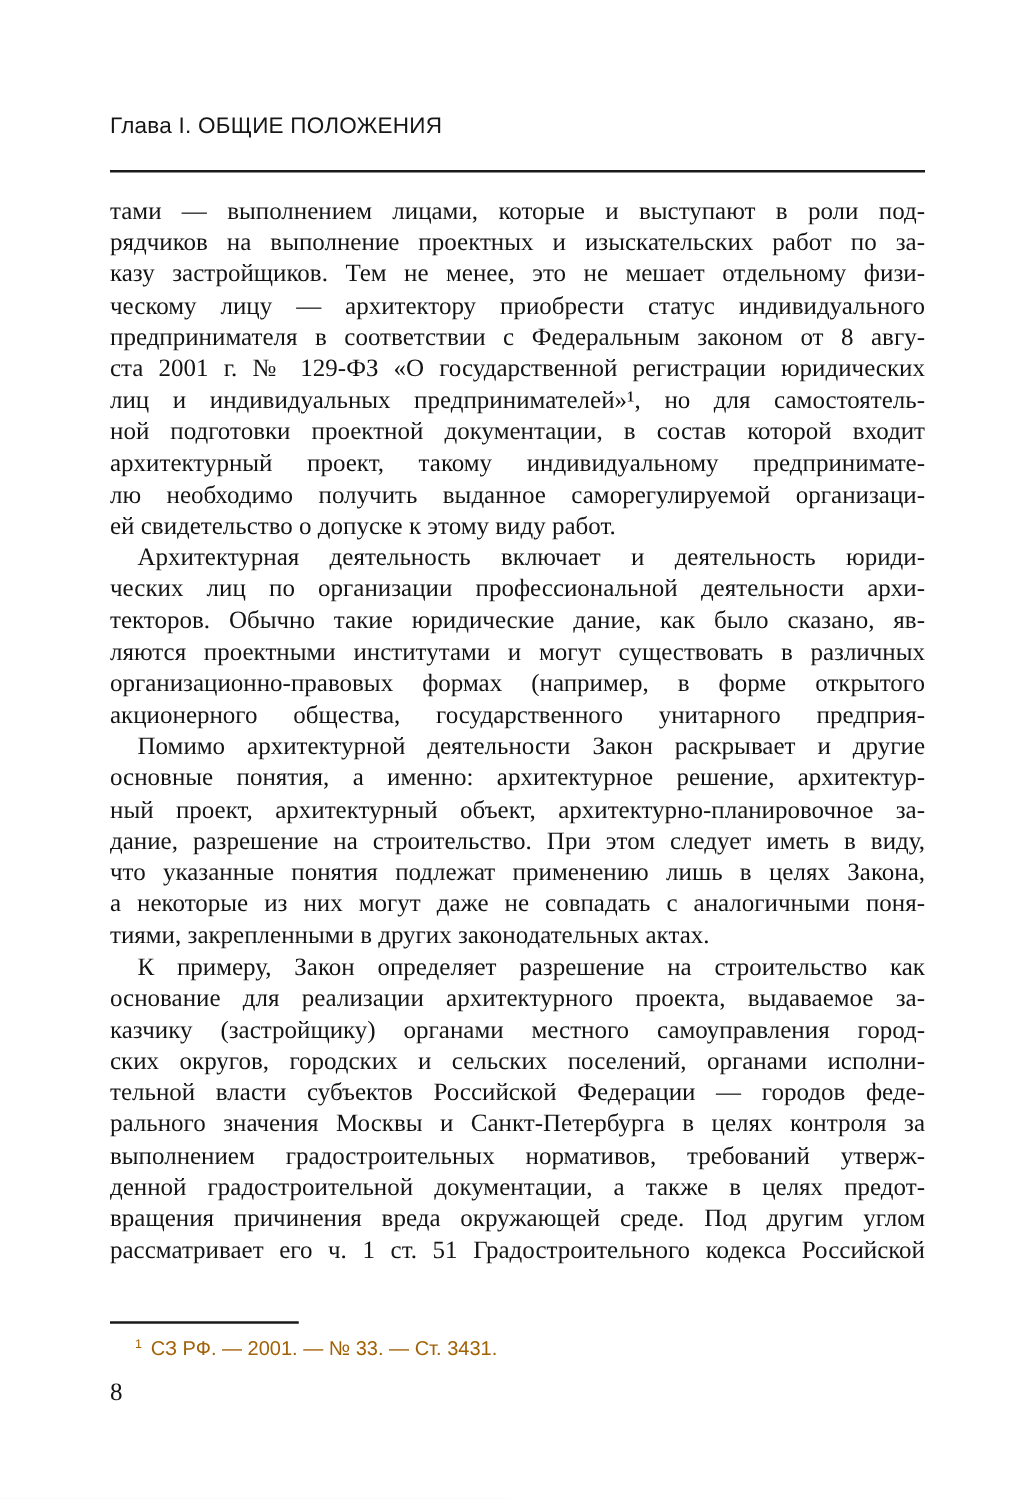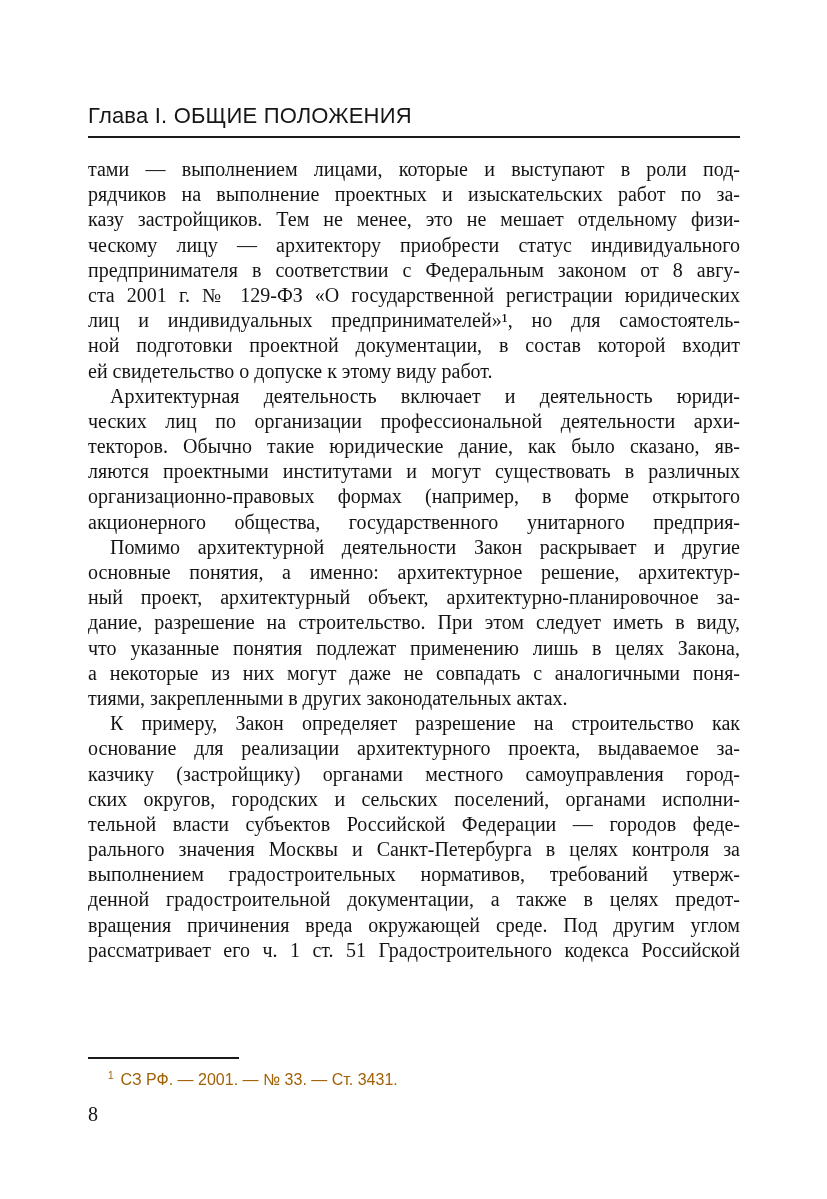--- a/index.html
+++ b/index.html
@@ -9,24 +9,24 @@
     width: 827px;
     height: 1199px;
     background: #ffffff;
     overflow: hidden;
     font-family: "Liberation Serif", "DejaVu Serif", serif;
     color: #141414;
   }
   .chapter-header {
     position: absolute;
     left: 88px;
-    top: 103px;
+    top: 90px;
     width: 652px;
     font-family: "Liberation Sans", "DejaVu Sans", sans-serif;
-    font-size: 22px;
+    font-size: 18px;
     letter-spacing: 0.2px;
     color: #161616;
     white-space: nowrap;
   }
   .head-rule {
     position: absolute;
     left: 88px;
     top: 136px;
     width: 652px;
     height: 2px;
@@ -92,20 +92,22 @@
 
   <div class="body-text">
       <div class="line">тами — выполнением лицами, которые и выступают в роли под-</div>
       <div class="line">рядчиков на выполнение проектных и изыскательских работ по за-</div>
       <div class="line">казу застройщиков. Тем не менее, это не мешает отдельному физи-</div>
       <div class="line">ческому лицу — архитектору приобрести статус индивидуального</div>
       <div class="line">предпринимателя в соответствии с Федеральным законом от 8 авгу-</div>
       <div class="line">ста 2001 г. № 129-ФЗ «О государственной регистрации юридических</div>
       <div class="line">лиц и индивидуальных предпринимателей»¹, но для самостоятель-</div>
       <div class="line">ной подготовки проектной документации, в состав которой входит</div>
+      <div class="line">архитектурный проект, такому индивидуальному предпринимате-</div>
+      <div class="line">лю необходимо получить выданное саморегулируемой организаци-</div>
       <div class="line para-end">ей свидетельство о допуске к этому виду работ.</div>
       <div class="line indent">Архитектурная деятельность включает и деятельность юриди-</div>
       <div class="line">ческих лиц по организации профессиональной деятельности архи-</div>
       <div class="line">текторов. Обычно такие юридические дание, как было сказано, яв-</div>
       <div class="line">ляются проектными институтами и могут существовать в различных</div>
       <div class="line">организационно-правовых формах (например, в форме открытого</div>
       <div class="line">акционерного общества, государственного унитарного предприя-</div>
       <div class="line indent">Помимо архитектурной деятельности Закон раскрывает и другие</div>
       <div class="line">основные понятия, а именно: архитектурное решение, архитектур-</div>
       <div class="line">ный проект, архитектурный объект, архитектурно-планировочное за-</div>

